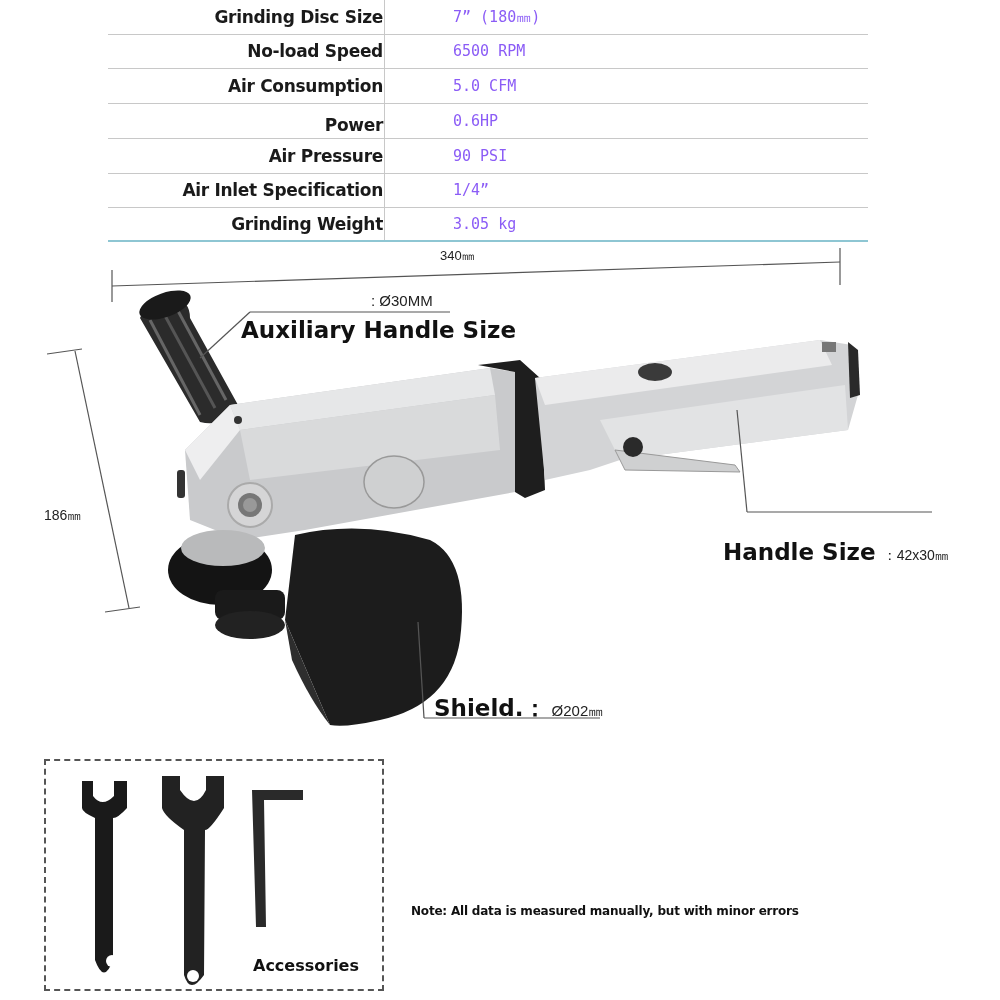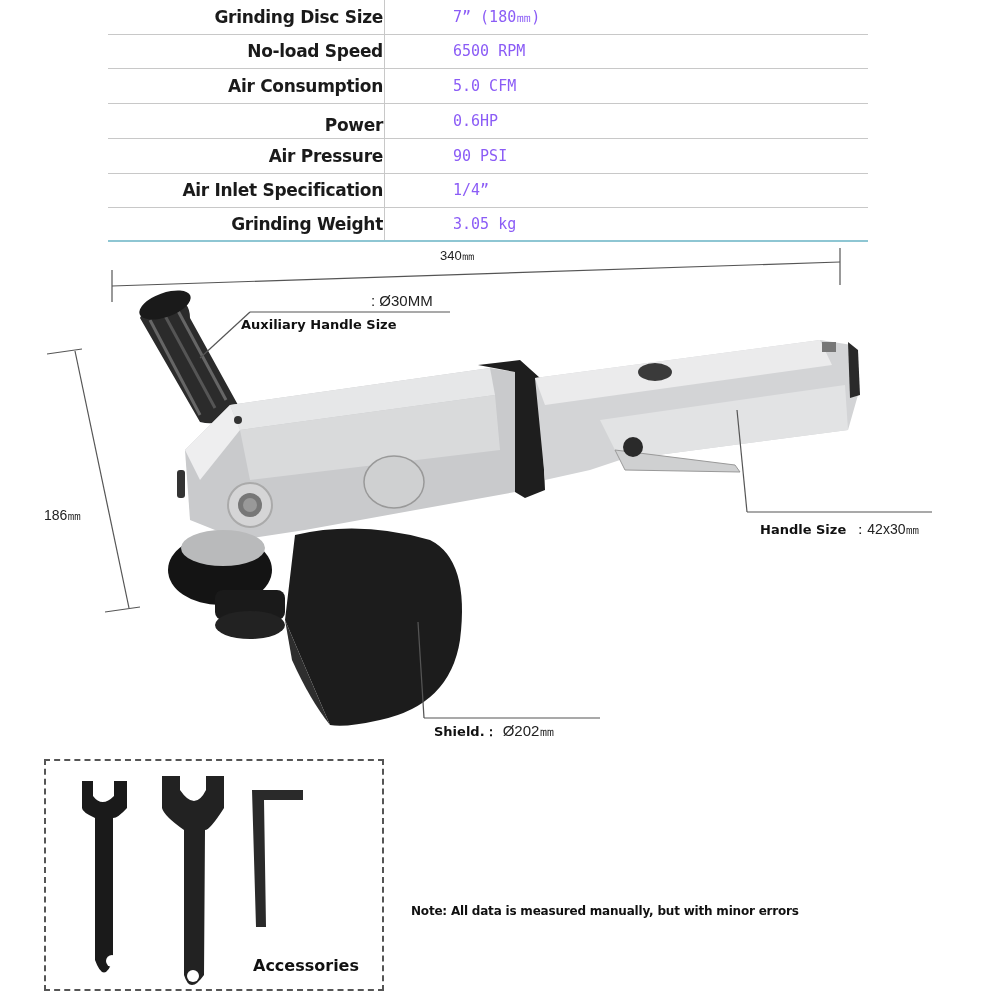--- a/index.html
+++ b/index.html
@@ -13,21 +13,21 @@
               border-bottom: 1px solid #c8c8c8; }
   .spec-label { position: absolute; left: 0; width: 275px; top: 0; height: 34px;
                 line-height: 34px; text-align: right; font-weight: bold; font-size: 17px;
                 font-family: "DejaVu Sans", sans-serif; color: #1a1a1a; letter-spacing: -0.3px; }
   .spec-value { position: absolute; left: 345px; top: 0; height: 34px; line-height: 34px;
                 font-size: 15px; font-family: "DejaVu Sans Mono", monospace; color: #8b5cf6; }
   .spec-divider { position: absolute; left: 276px; top: 0; width: 1px; height: 240px; background: #c8c8c8; }
   .spec-bottom { position: absolute; left: 0; top: 240px; width: 760px; height: 2px; background: #8ec6d3; }
 
   .dim-text { font-family: "Liberation Sans", sans-serif; color: #222; }
-  .callout { font-weight: bold; font-size: 13px; font-family: "DejaVu Sans", sans-serif; color: #111; }
+  .callout { font-weight: bold; font-size: 23px; font-family: "DejaVu Sans", sans-serif; color: #111; }
   .callout-val { font-size: 15px; font-family: "Liberation Sans", sans-serif; color: #222; }
 
   .acc-box { position: absolute; left: 44px; top: 759px; width: 340px; height: 232px;
              border: 2px dashed #555; box-sizing: border-box; }
   .note { position: absolute; left: 411px; top: 904px; font-size: 12px; font-weight: bold;
           font-family: "DejaVu Sans", sans-serif; color: #111; letter-spacing: -0.2px; }
 </style>
 </head>
 <body>
 
@@ -149,26 +149,26 @@
     <path d="M252 790 L303 790 L303 800 L264 800 L266 927 L256 927 Z"></path>
   </g>
 </svg>
 
 <div class="abs dim-text" style="left:440px; top:247px; font-size:13px;">340㎜</div>
 <div class="abs dim-text" style="left:44px; top:507px; font-size:14px;text-align:center;">186㎜</div>
 
 <div class="abs callout-val" style="left:371px; top:292px;">: Ø30MM</div>
 <div class="abs callout" style="left:241px; top:317px;">Auxiliary Handle Size</div>
 
-<div class="abs" style="left:723px; top:519px;margin-left:37px;">
+<div class="abs" style="left:723px; top:539px;">
   <span class="callout">Handle Size</span>
   <span class="callout-val" style="font-size:14px; margin-left:2px;">：42x30㎜</span>
 </div>
 
-<div class="abs" style="left:434px; top:693px;margin-top:28px;">
+<div class="abs" style="left:434px; top:693px;">
   <span class="callout">Shield.：</span>
   <span class="callout-val">Ø202㎜</span>
 </div>
 
 <div class="acc-box"></div>
 <div class="abs callout" style="left:253px; top:956px; font-size:16px;">Accessories</div>
 
 <div class="note">Note: All data is measured manually, but with minor errors</div>
 
 </body></html>

